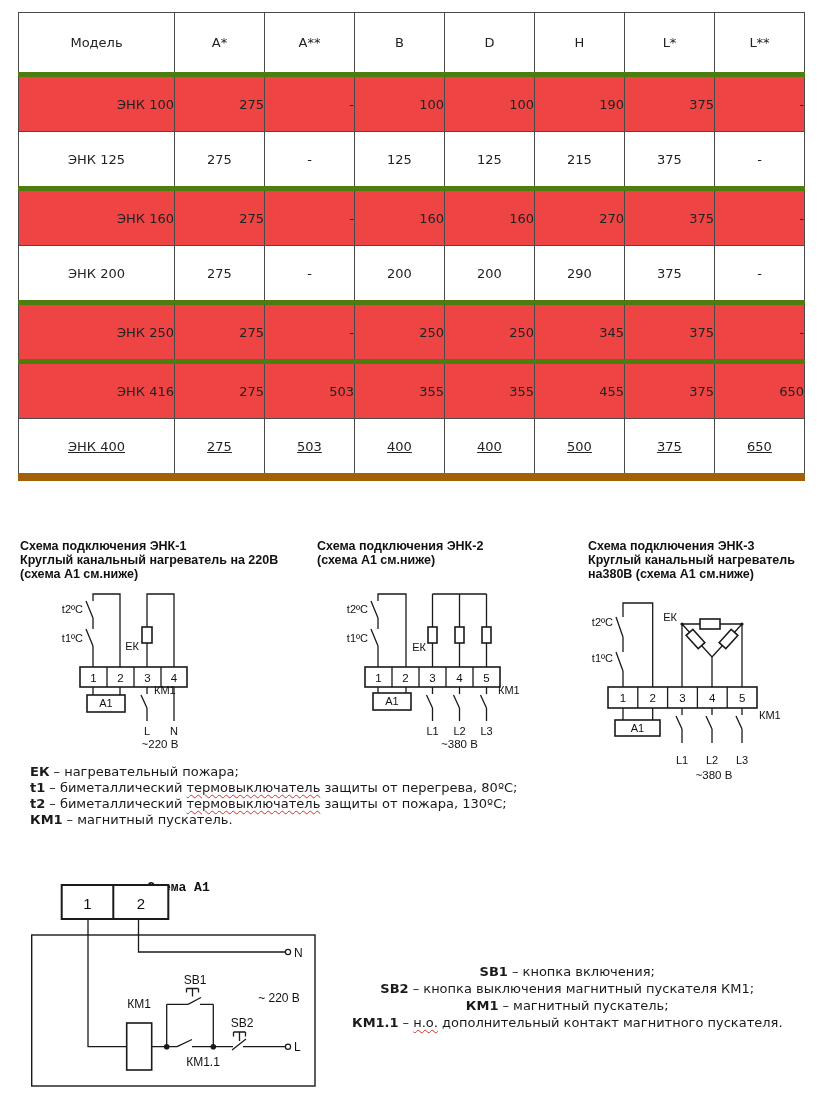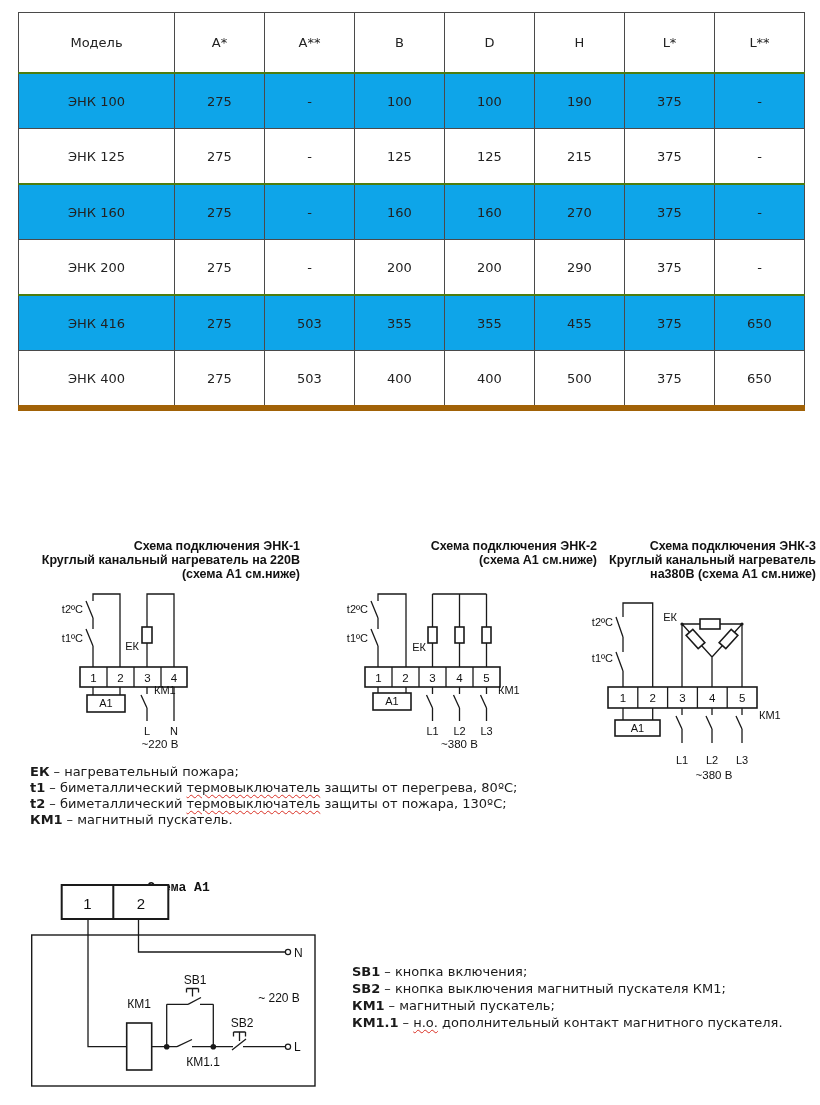--- a/index.html
+++ b/index.html
@@ -6,26 +6,26 @@
   .page{position:relative;width:820px;height:1105px;background:#fff;overflow:hidden;
         font-family:"DejaVu Sans",sans-serif;color:#1a1a1a;}
 
   
   table.spec{position:absolute;left:18px;top:12px;width:786px;border-collapse:collapse;
              table-layout:fixed;font-size:13px;color:#222;border:1px solid #333;}
   table.spec th,table.spec td{border:1px solid #4a4a4a;text-align:center;vertical-align:middle;
              font-weight:normal;padding:0;}
   table.spec thead th{height:59px;background:#fff;}
   table.spec tbody td{height:54px;background:#fff;}
-  table.spec tr.gray td{background:#0ea5e9;border-top:2px solid #4d7c0f;}
-  table.spec tbody tr:last-child td{border-bottom:6px solid #a16207;}
+  table.spec tr.gray td{background:#ef4444;border-top:5px solid #4d7c0f;text-align:right;}
+  table.spec tbody tr:last-child td{border-bottom:8px solid #a16207;text-decoration:underline;}
   col.c-model{width:156px;} col.c-dim{width:90px;}
 
   
-  .dg-title{position:absolute;top:539px;text-align:right;font-family:"Liberation Sans",sans-serif;
+  .dg-title{position:absolute;top:539px;text-align:left;font-family:"Liberation Sans",sans-serif;
             font-weight:bold;font-size:12.5px;line-height:14px;color:#111;}
   .dg-title span{display:block;}
   #title-d1{left:20px;width:280px;}
   #title-d2{left:317px;width:280px;}
   #title-d3{left:588px;width:228px;}
 
   .dg-svg{position:absolute;}
   #svg-d1{left:30px;top:588px;}
   #svg-d2{left:330px;top:588px;}
   #svg-d3{left:580px;top:588px;}
@@ -38,21 +38,21 @@
   svg .term{stroke:#1a1a1a;stroke-width:1.2;fill:#fff;}
   svg text{font-family:"Liberation Sans",sans-serif;fill:#111;}
   svg .lbl{font-size:11px;}
   svg .num{font-size:11.5px;}
   svg .num15{font-size:15px;}
   svg .lbl12{font-size:12px;}
 
   
   .legend{position:absolute;font-size:13px;line-height:16px;color:#1a1a1a;}
   #legend-1{left:30px;top:764px;}
-  #legend-2{left:352px;top:963px;line-height:17px;}
+  #legend-2{left:352px;top:963px;line-height:17px;text-align:center;}
   .legend .lg-key{font-weight:bold;margin-right:4px;}
   .legend .wavy{text-decoration:underline wavy #d93025;text-decoration-thickness:1px;text-underline-offset:2px;}
 
   .a1-title{position:absolute;left:20px;top:880px;width:317px;text-align:center;
             font-family:Liberation Mono, monospace;font-weight:bold;font-size:13px;color:#111;}
 </style>
 </head>
 <body>
 
 <div class="page">
@@ -111,20 +111,30 @@
           <td>375</td>
           <td>-</td>
       </tr>
       <tr>
         <td>ЭНК 200</td>
           <td>275</td>
           <td>-</td>
           <td>200</td>
           <td>200</td>
           <td>290</td>
+          <td>375</td>
+          <td>-</td>
+      </tr>
+      <tr class="gray">
+        <td>ЭНК 250</td>
+          <td>275</td>
+          <td>-</td>
+          <td>250</td>
+          <td>250</td>
+          <td>345</td>
           <td>375</td>
           <td>-</td>
       </tr>
       <tr class="gray">
         <td>ЭНК 416</td>
           <td>275</td>
           <td>503</td>
           <td>355</td>
           <td>355</td>
           <td>455</td>

